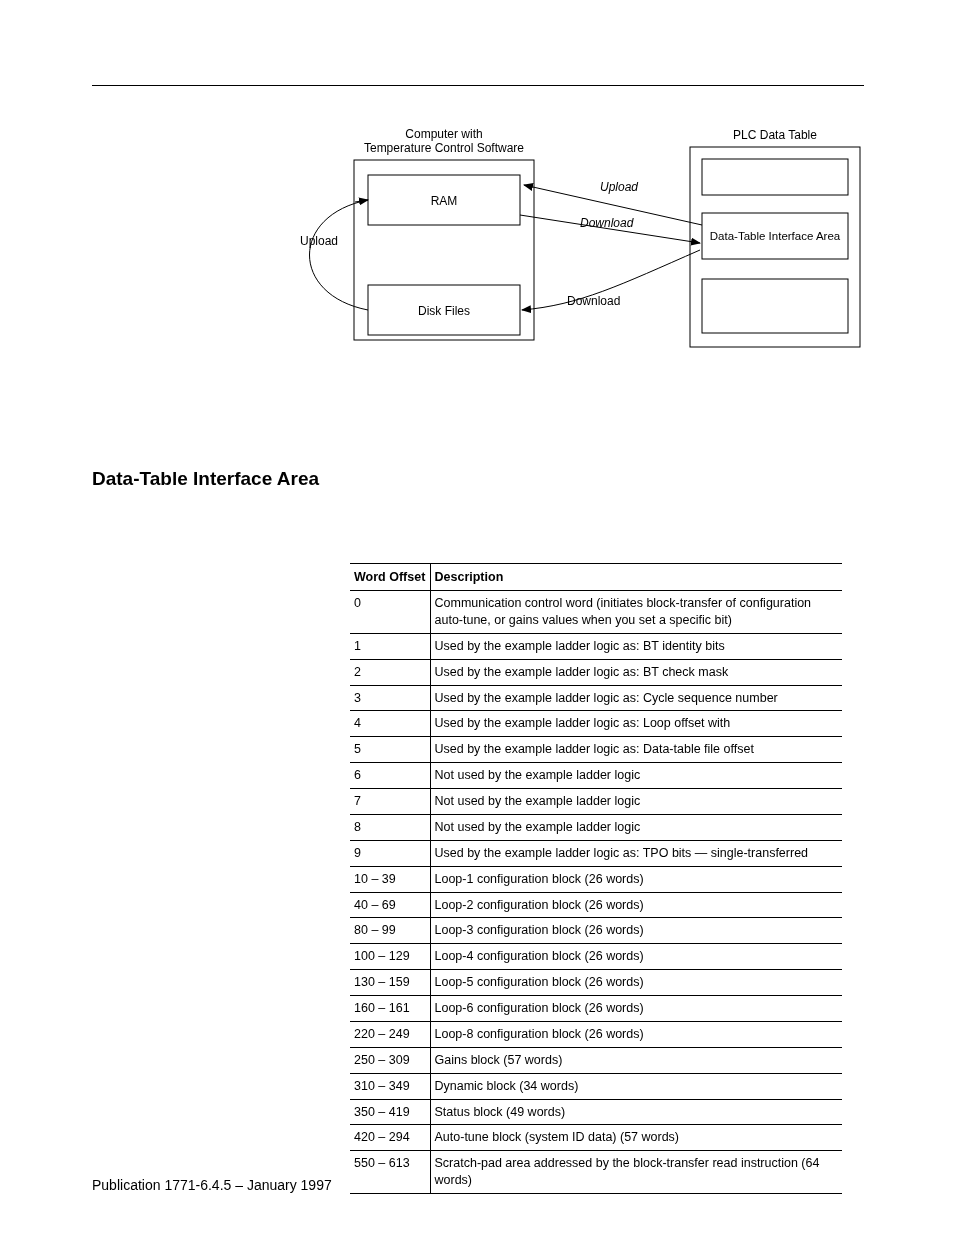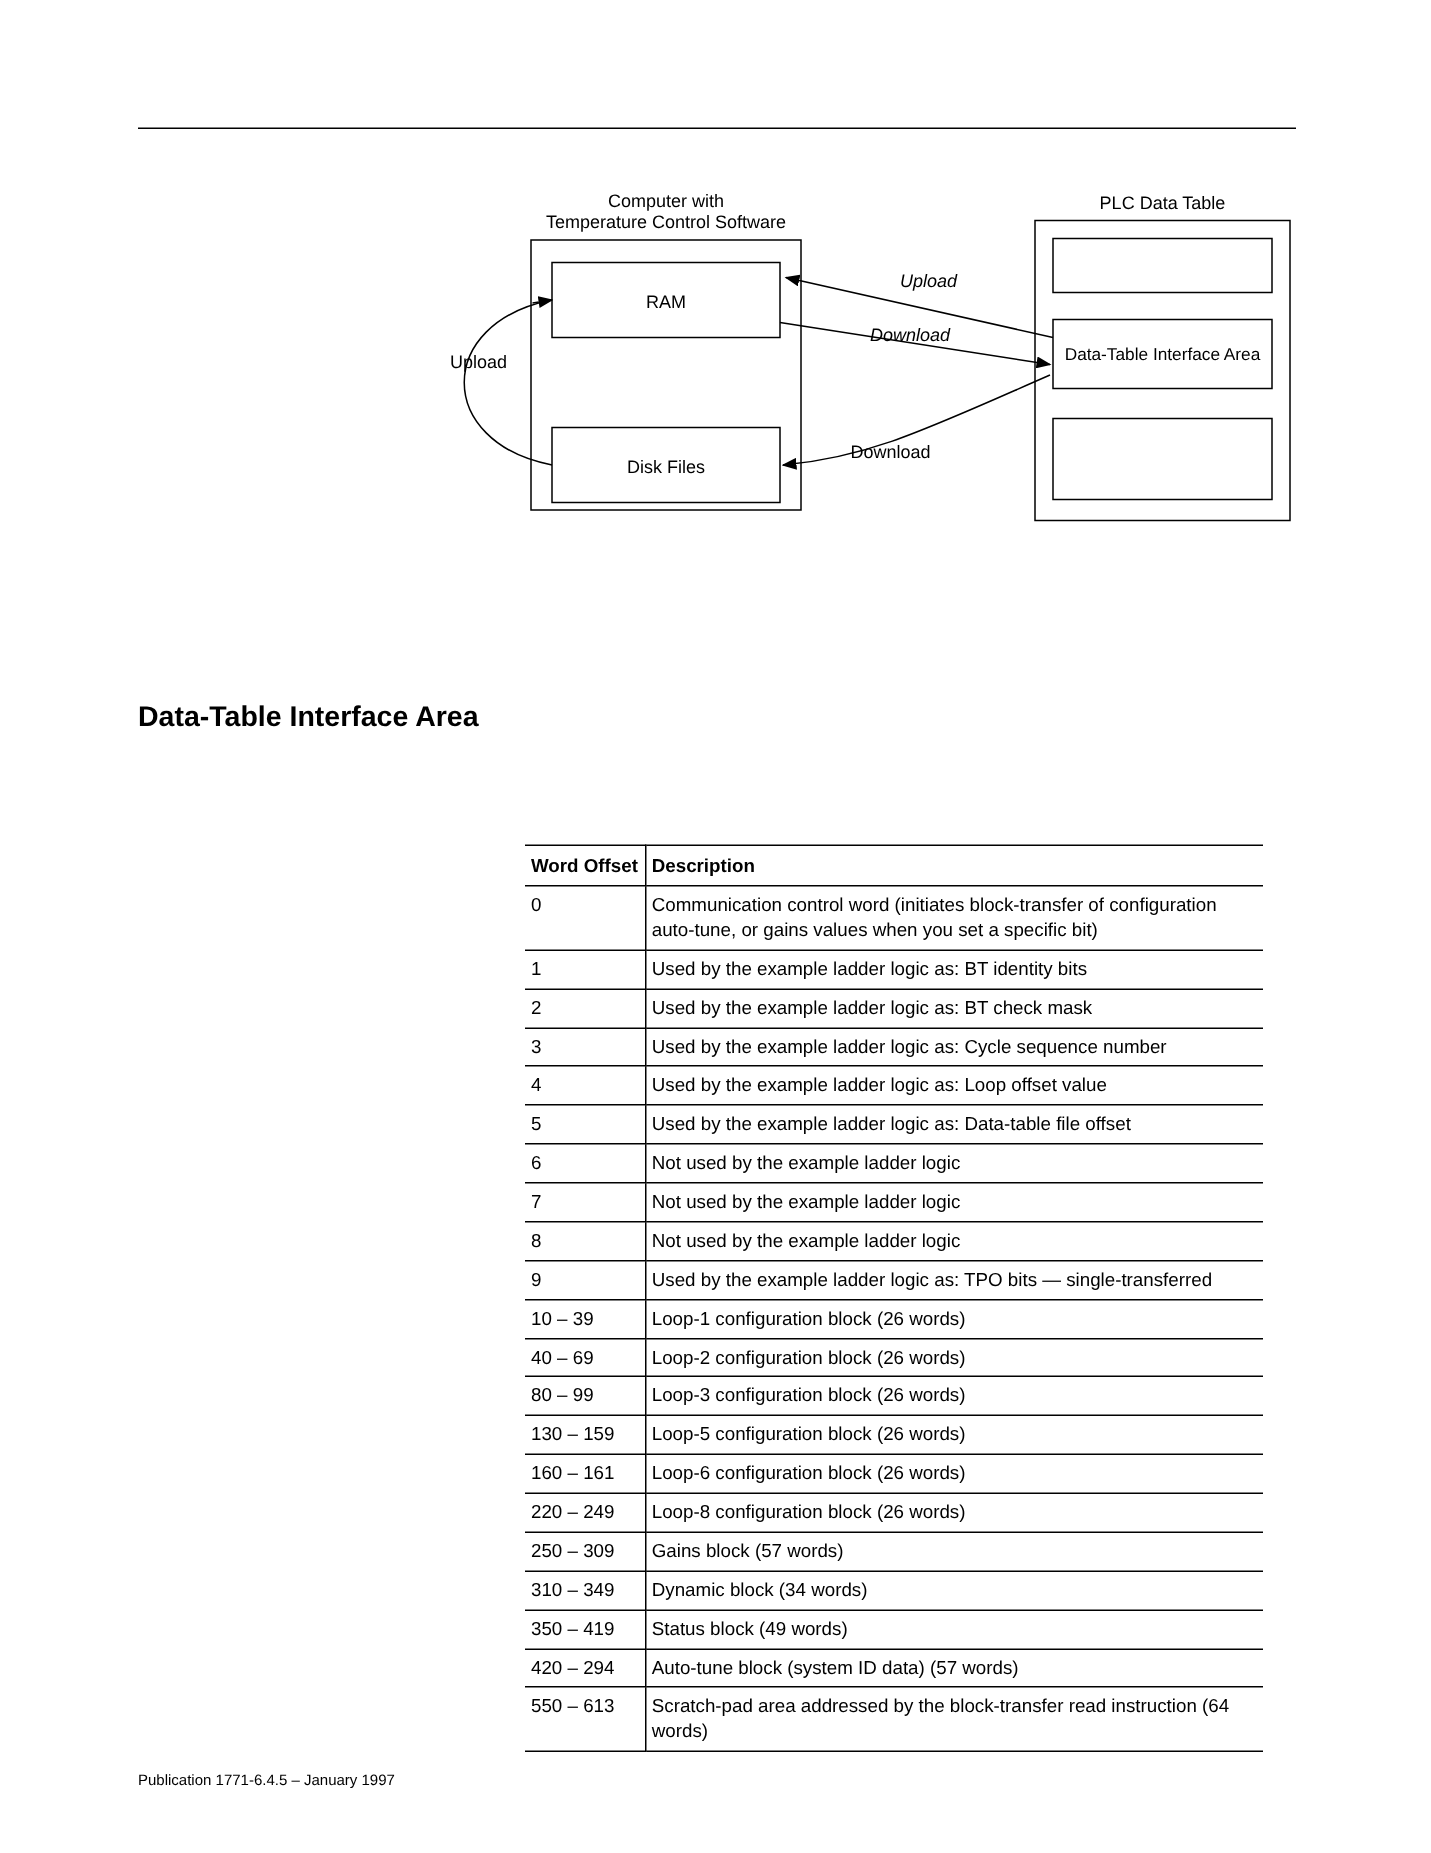--- a/index.html
+++ b/index.html
@@ -58,21 +58,21 @@
     border-bottom: 1px solid #000;
     vertical-align: top;
     line-height: 1.35;
   }
   tbody td:first-child { border-right: 1px solid #000; }
   tbody tr:last-child td { border-bottom: 1.5px solid #000; }
   .footer {
     position: absolute;
     left: 92px;
     bottom: 42px;
-    font-size: 10px;
+    font-size: 14px;
   }
 </style>
 </head>
 <body>
 
 <div class="hr-top"></div>
 
 <svg class="diagram" viewBox="0 0 610 230">
   <defs>
     <marker id="arrow" markerWidth="10" markerHeight="8" refX="9" refY="4" orient="auto">
@@ -135,21 +135,21 @@
         <tr>
           <td>2</td>
           <td>Used by the example ladder logic as: BT check mask</td>
         </tr>
         <tr>
           <td>3</td>
           <td>Used by the example ladder logic as: Cycle sequence number</td>
         </tr>
         <tr>
           <td>4</td>
-          <td>Used by the example ladder logic as: Loop offset value</td>
+          <td>Used by the example ladder logic as: Loop offset with</td>
         </tr>
         <tr>
           <td>5</td>
           <td>Used by the example ladder logic as: Data-table file offset</td>
         </tr>
         <tr>
           <td>6</td>
           <td>Not used by the example ladder logic</td>
         </tr>
         <tr>
@@ -168,20 +168,24 @@
           <td>10 – 39</td>
           <td>Loop-1 configuration block (26 words)</td>
         </tr>
         <tr>
           <td>40 – 69</td>
           <td>Loop-2 configuration block (26 words)</td>
         </tr>
         <tr>
           <td>80 – 99</td>
           <td>Loop-3 configuration block (26 words)</td>
+        </tr>
+        <tr>
+          <td>100 – 129</td>
+          <td>Loop-4 configuration block (26 words)</td>
         </tr>
         <tr>
           <td>130 – 159</td>
           <td>Loop-5 configuration block (26 words)</td>
         </tr>
         <tr>
           <td>160 – 161</td>
           <td>Loop-6 configuration block (26 words)</td>
         </tr>
         <tr>

